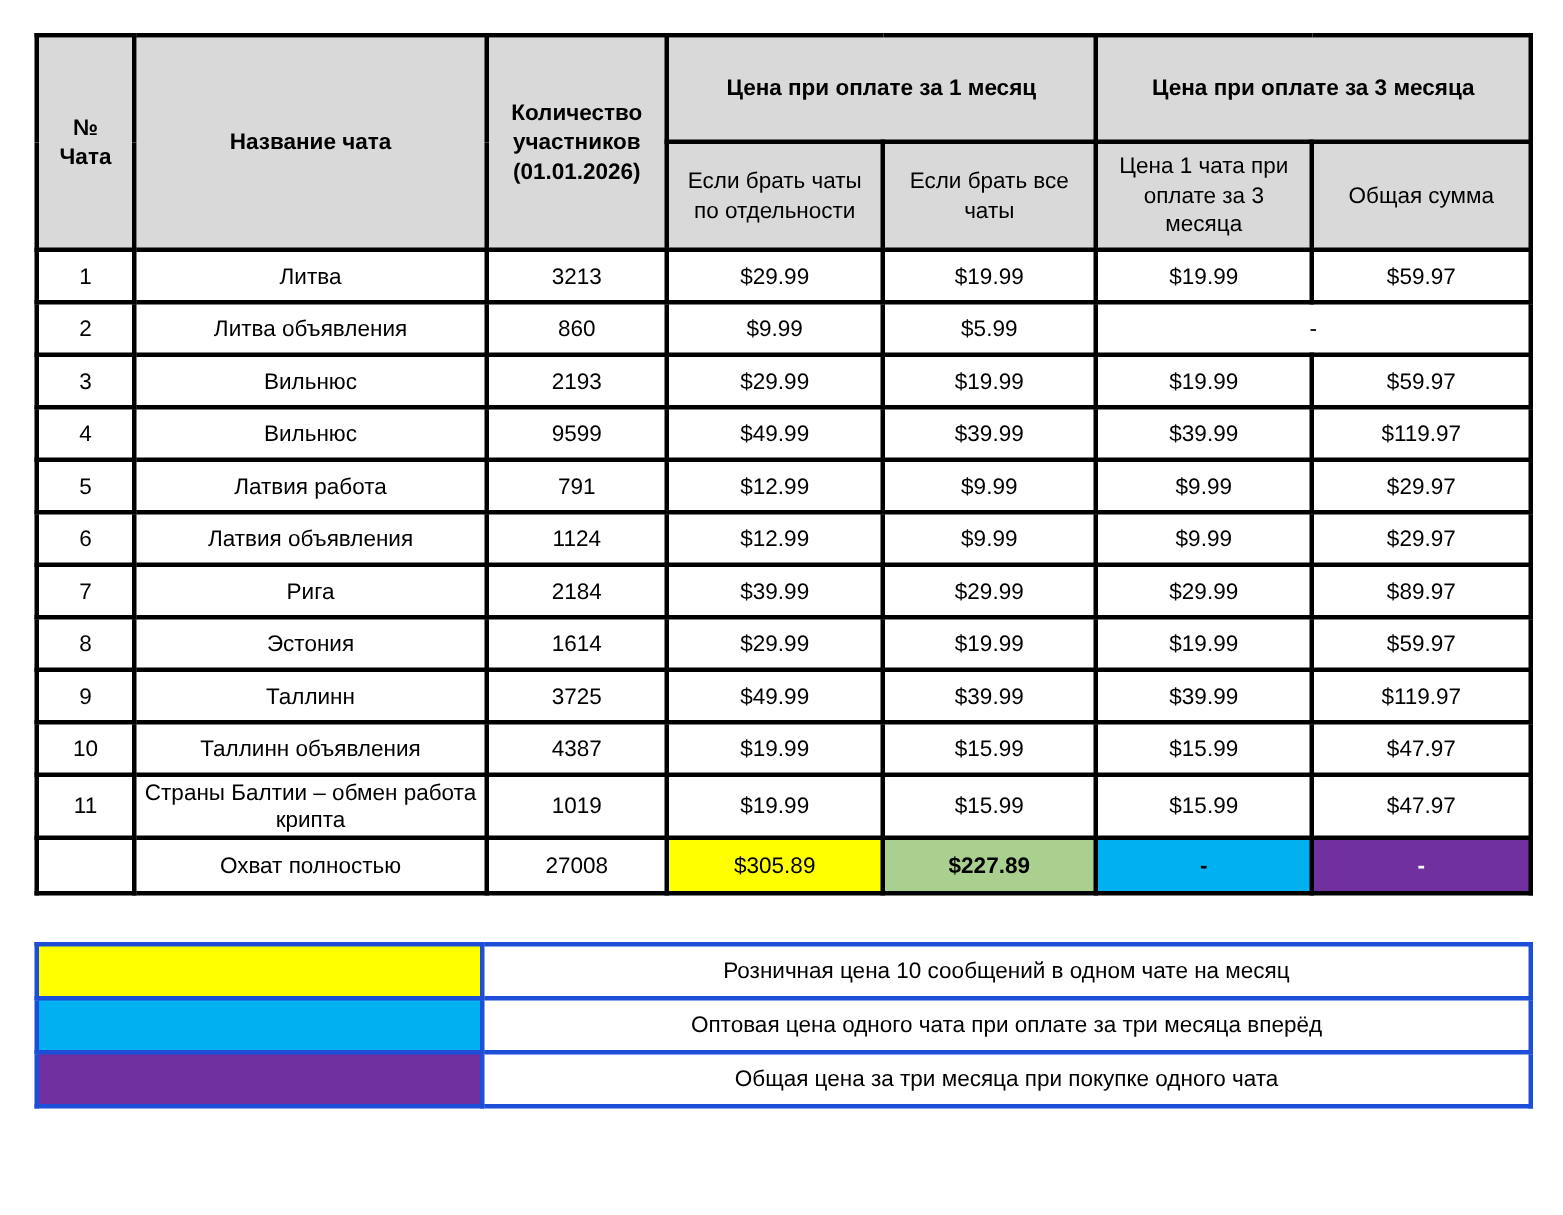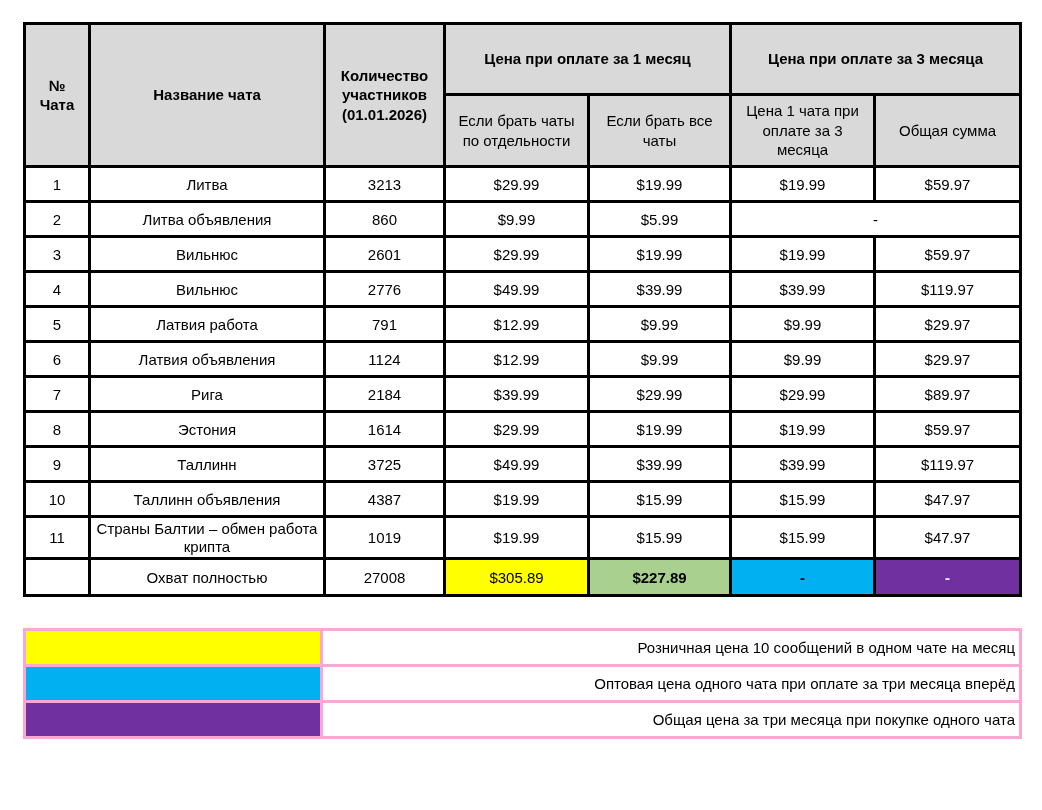--- a/index.html
+++ b/index.html
@@ -52,22 +52,22 @@
   .bg-blue   { background: #00b0f0; font-weight: bold; }
   .bg-purple { background: #7030a0; font-weight: bold; color: #ffffff; }
 
   .legend-table {
     position: absolute;
     left: 23px;
     top: 628px;
     width: 996px;
   }
   .legend-table td {
-    border: 3px solid #f9a8d4;
-    text-align: right;
+    border: 3px solid #1d4ed8;
+    text-align: center;
     vertical-align: middle;
     font-size: 15px;
     padding: 1px 4px;
   }
   .legend-table tr { height: 36px; }
   .sw-yellow { background: #ffff00; }
   .sw-green  { background: #92d050; }
   .sw-blue   { background: #00b0f0; }
   .sw-purple { background: #7030a0; }
 </style>
@@ -122,30 +122,30 @@
         <td>2</td>
         <td class="name-cell">Литва объявления</td>
         <td>860</td>
         <td>$9.99</td>
         <td>$5.99</td>
         <td colspan="2">-</td>
       </tr>
       <tr class="r">
         <td>3</td>
         <td class="name-cell">Вильнюс</td>
-        <td>2601</td>
+        <td>2193</td>
         <td>$29.99</td>
         <td>$19.99</td>
         <td>$19.99</td>
         <td>$59.97</td>
       </tr>
       <tr class="r">
         <td>4</td>
         <td class="name-cell">Вильнюс</td>
-        <td>2776</td>
+        <td>9599</td>
         <td>$49.99</td>
         <td>$39.99</td>
         <td>$39.99</td>
         <td>$119.97</td>
       </tr>
       <tr class="r">
         <td>5</td>
         <td class="name-cell">Латвия работа</td>
         <td>791</td>
         <td>$12.99</td>

